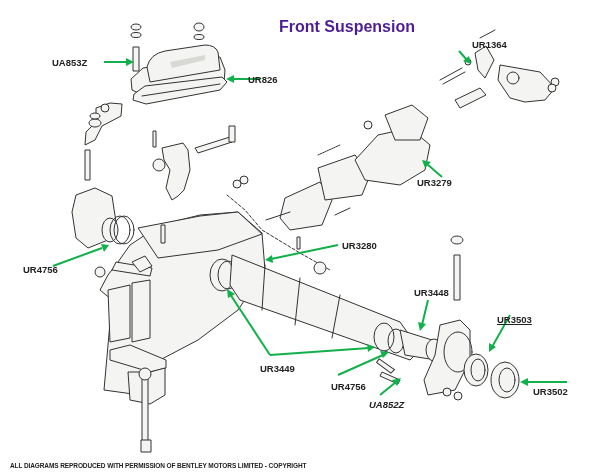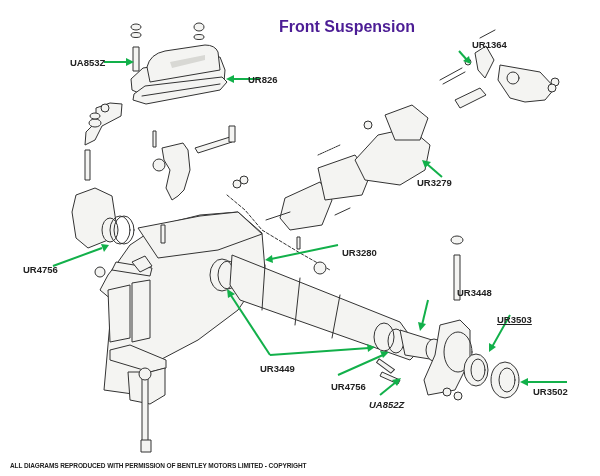--- a/index.html
+++ b/index.html
@@ -170,26 +170,26 @@
     <line class="arrow" x1="380" y1="395" x2="396" y2="382"></line>
     <polygon class="ahead" points="401,378 392,380 397,386"></polygon>
 
     <line class="arrow" x1="567" y1="382" x2="526" y2="382"></line>
     <polygon class="ahead" points="520,382 528,378 528,386"></polygon>
   </g>
 </svg>
 
 <div class="title">Front Suspension</div>
 
-<div class="label" style="left:70px;top:57px;">UA853Z</div>
+<div class="label" style="left:52px;top:57px;">UA853Z</div>
 <div class="label" style="left:248px;top:74px;">UR826</div>
 <div class="label" style="left:432px;top:39px;margin-left:40px;">UR1364</div>
 <div class="label" style="left:417px;top:177px;">UR3279</div>
-<div class="label" style="left:342px;top:247px;">UR3280</div>
+<div class="label" style="left:342px;top:240px;">UR3280</div>
 <div class="label" style="left:23px;top:264px;">UR4756</div>
-<div class="label" style="left:414px;top:287px;margin-left:43px;">UR3448</div>
+<div class="label" style="left:414px;top:287px;">UR3448</div>
 <div class="label" style="left:497px;top:314px;text-decoration:underline;">UR3503</div>
 <div class="label" style="left:260px;top:363px;">UR3449</div>
 <div class="label" style="left:331px;top:381px;">UR4756</div>
 <div class="label" style="left:369px;top:399px;font-style:italic;">UA852Z</div>
 <div class="label" style="left:533px;top:386px;text-align:right;">UR3502</div>
 
 <div class="footer">ALL DIAGRAMS REPRODUCED WITH PERMISSION OF BENTLEY MOTORS LIMITED - COPYRIGHT</div>
 
 </body></html>

